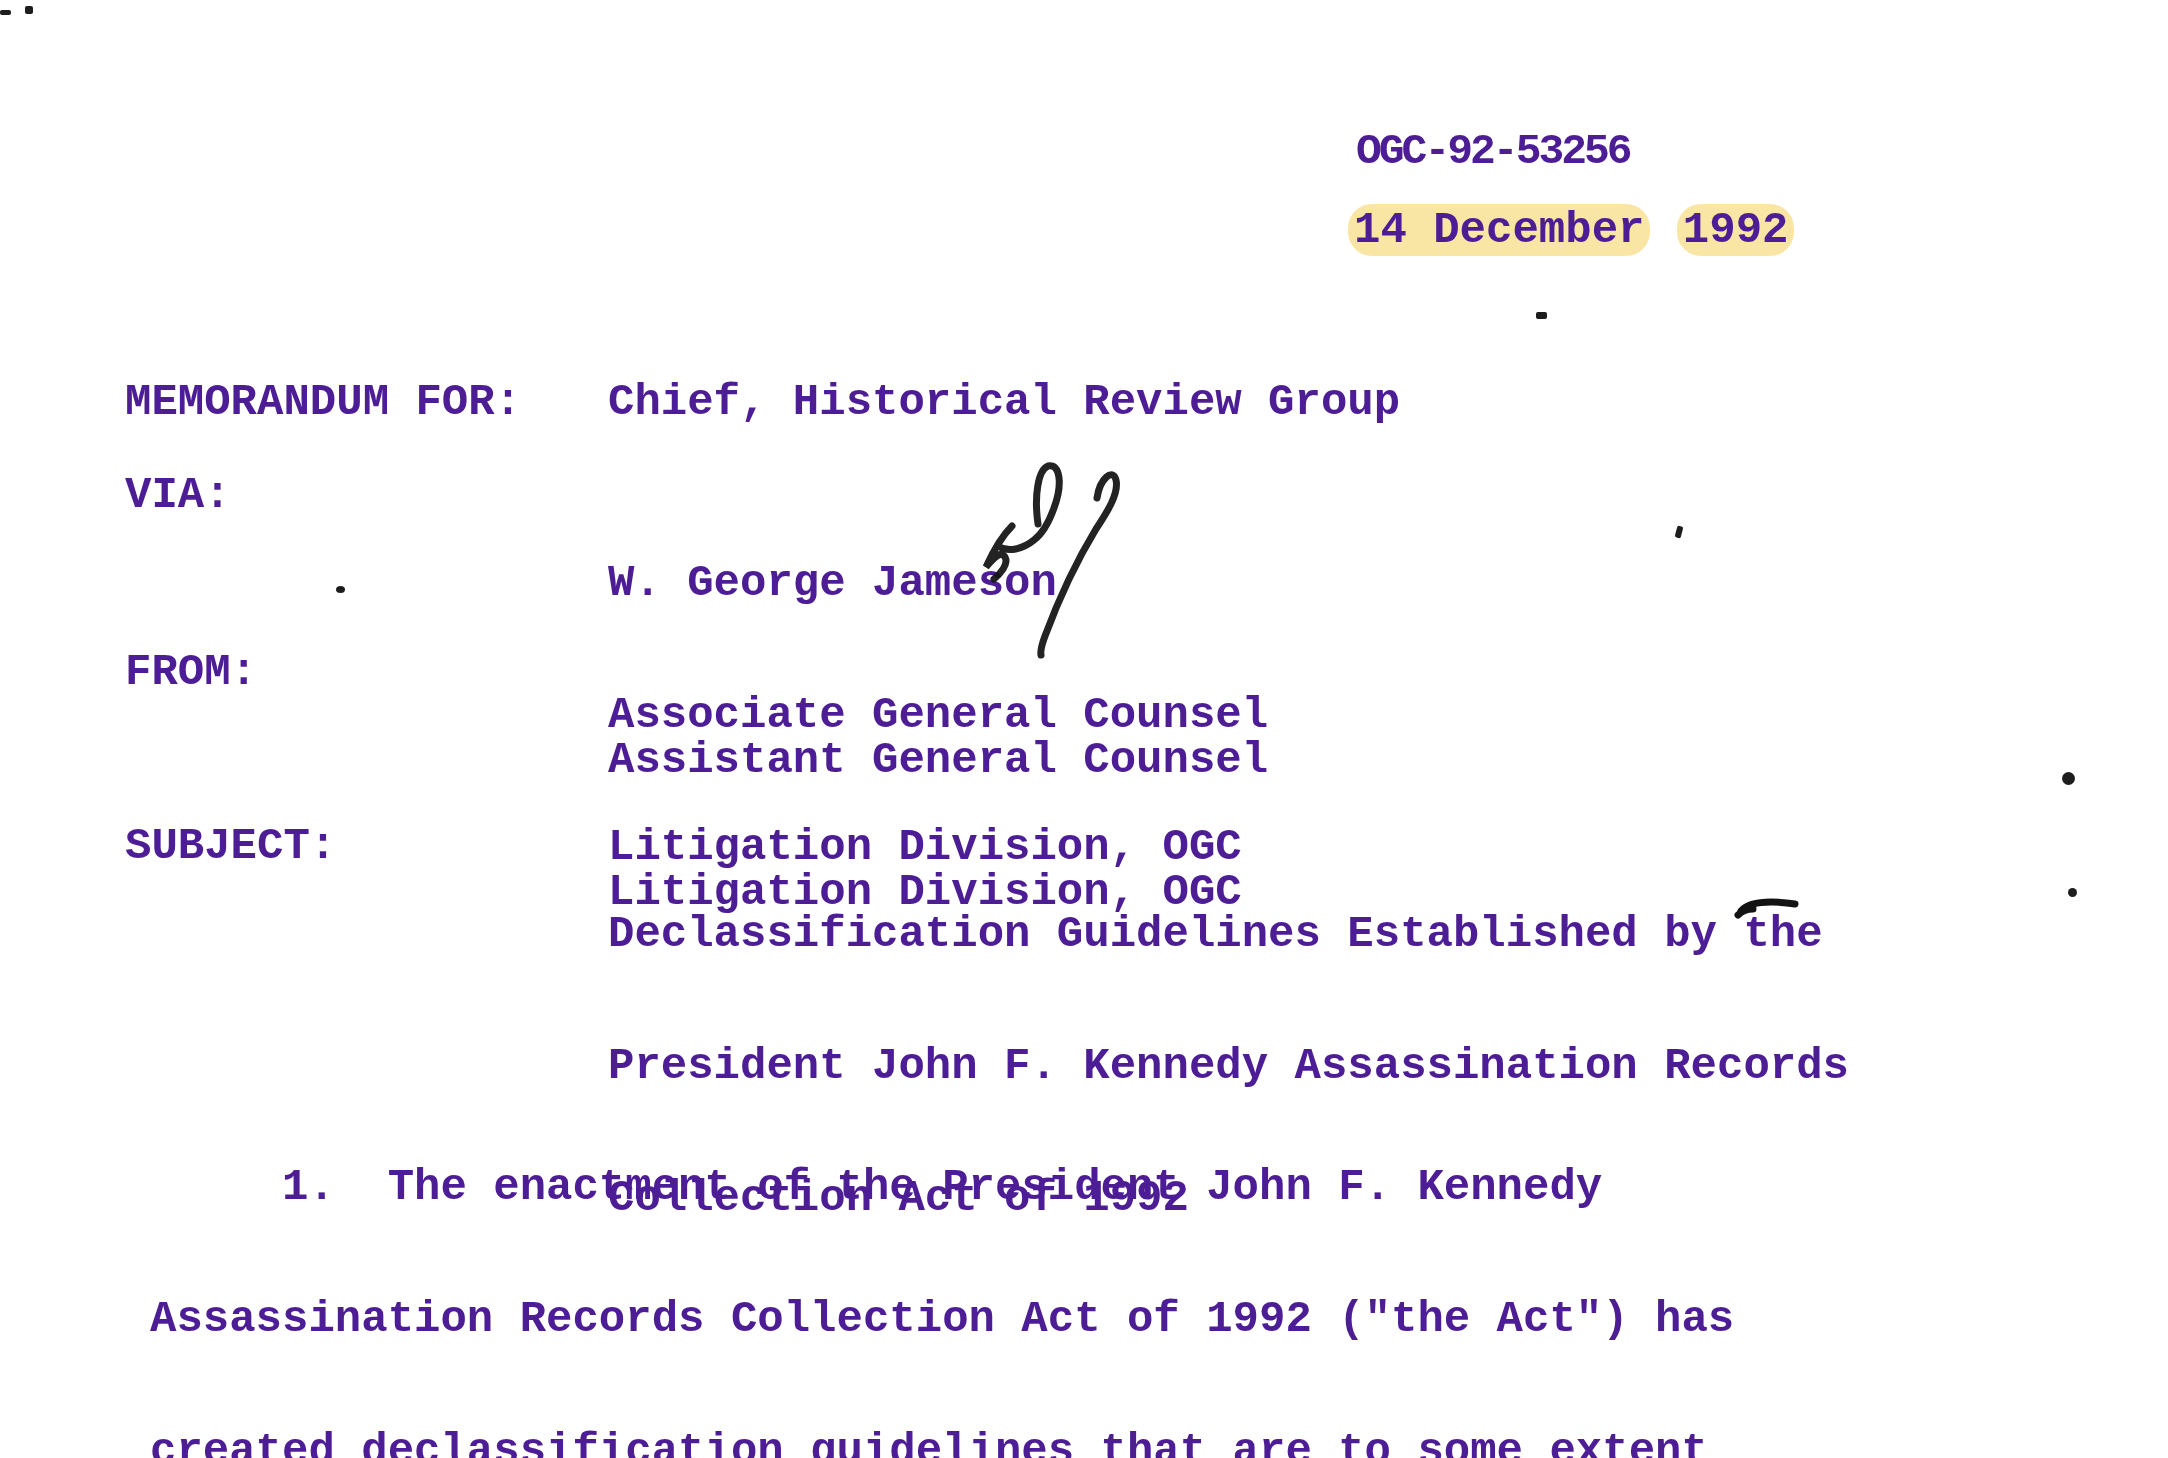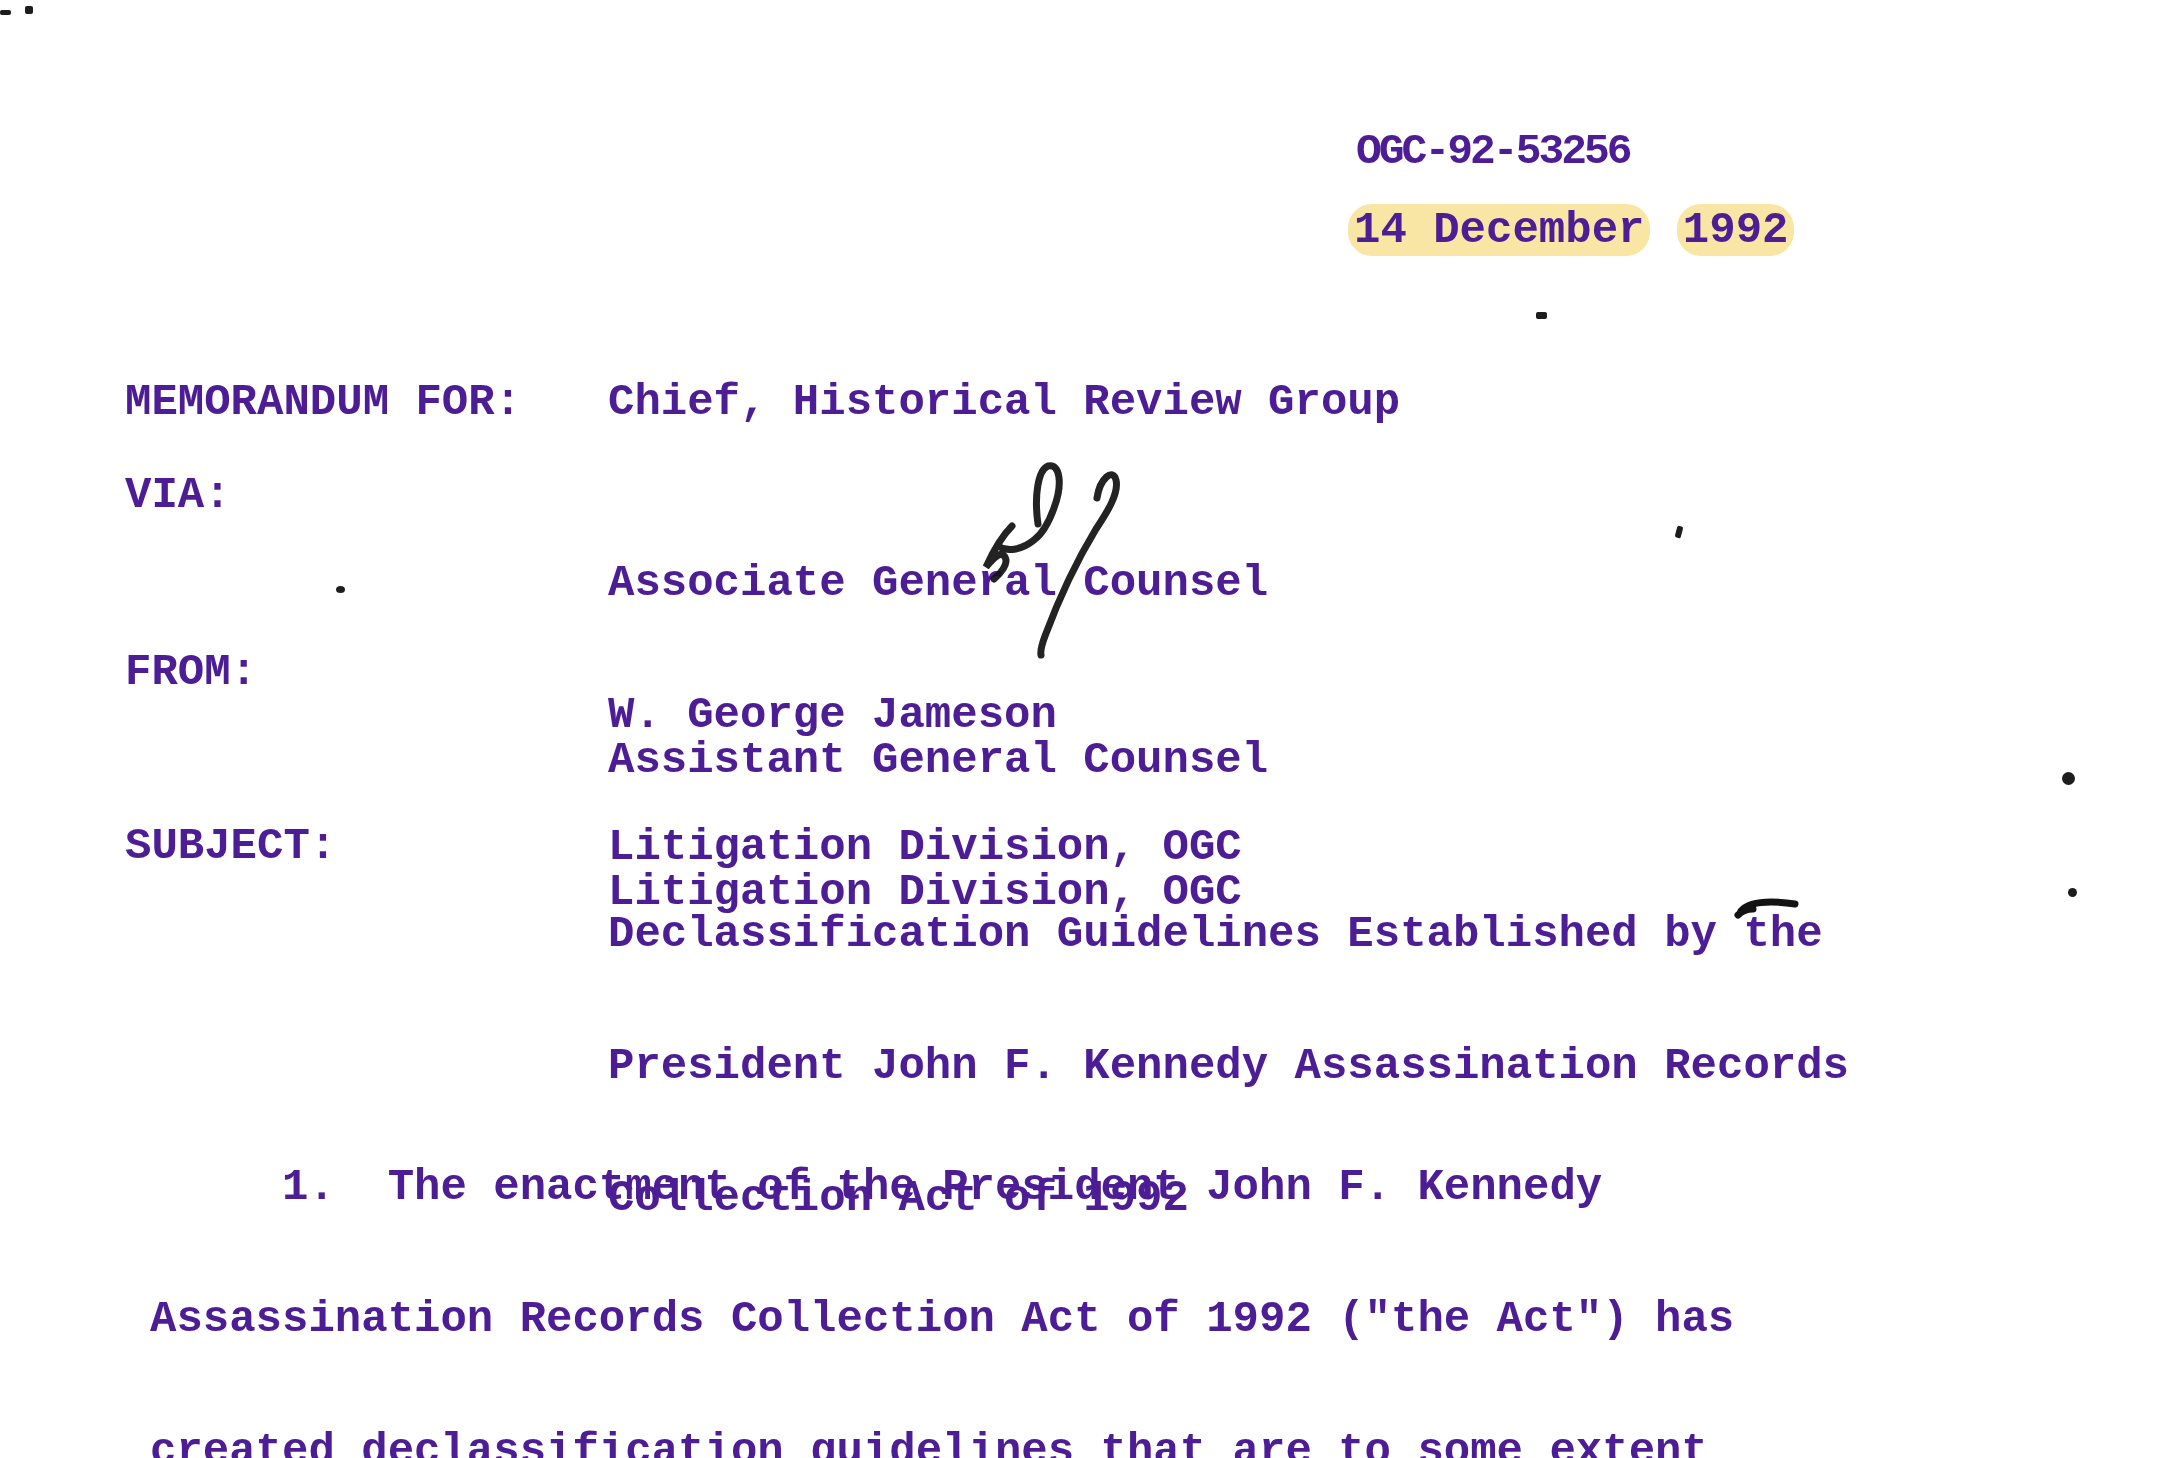--- a/index.html
+++ b/index.html
@@ -40,22 +40,22 @@
   <div class="abs date-line"><span class="hl">14 December</span><span> </span><span class="hl">1992</span></div>
 
   <div>
     <div class="abs row-label y-memo">MEMORANDUM FOR:</div>
     <div class="abs row-value y-memo">Chief, Historical Review Group</div>
   </div>
 
   <div>
     <div class="abs row-label y-via">VIA:</div>
     <div class="abs row-value y-via">
+      <div>W. George Jameson</div>
       <div>Associate General Counsel</div>
-      <div>W. George Jameson</div>
       <div>Litigation Division, OGC</div>
     </div>
   </div>
 
   <div>
     <div class="abs row-label y-from">FROM:</div>
     <div class="abs row-value y-from">
       <div>Assistant General Counsel</div>
       <div>Litigation Division, OGC</div>
     </div>

